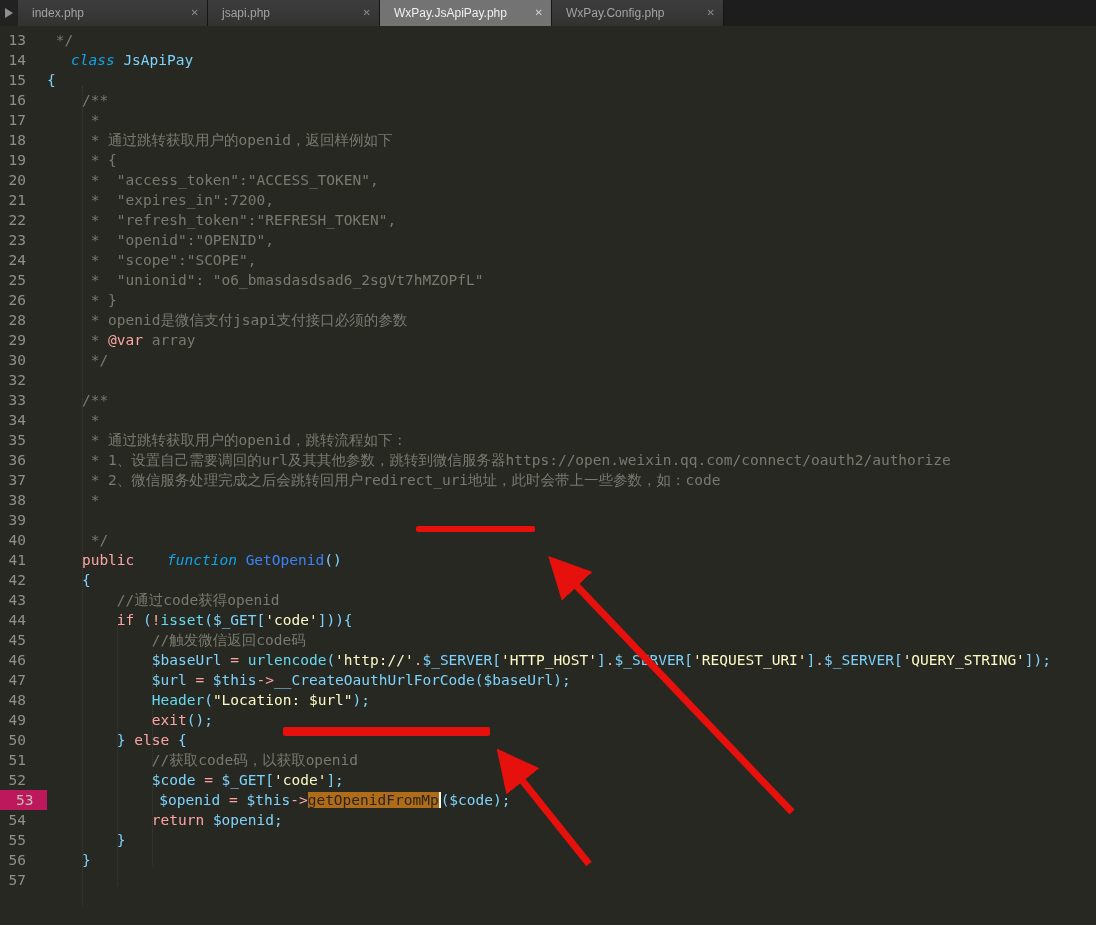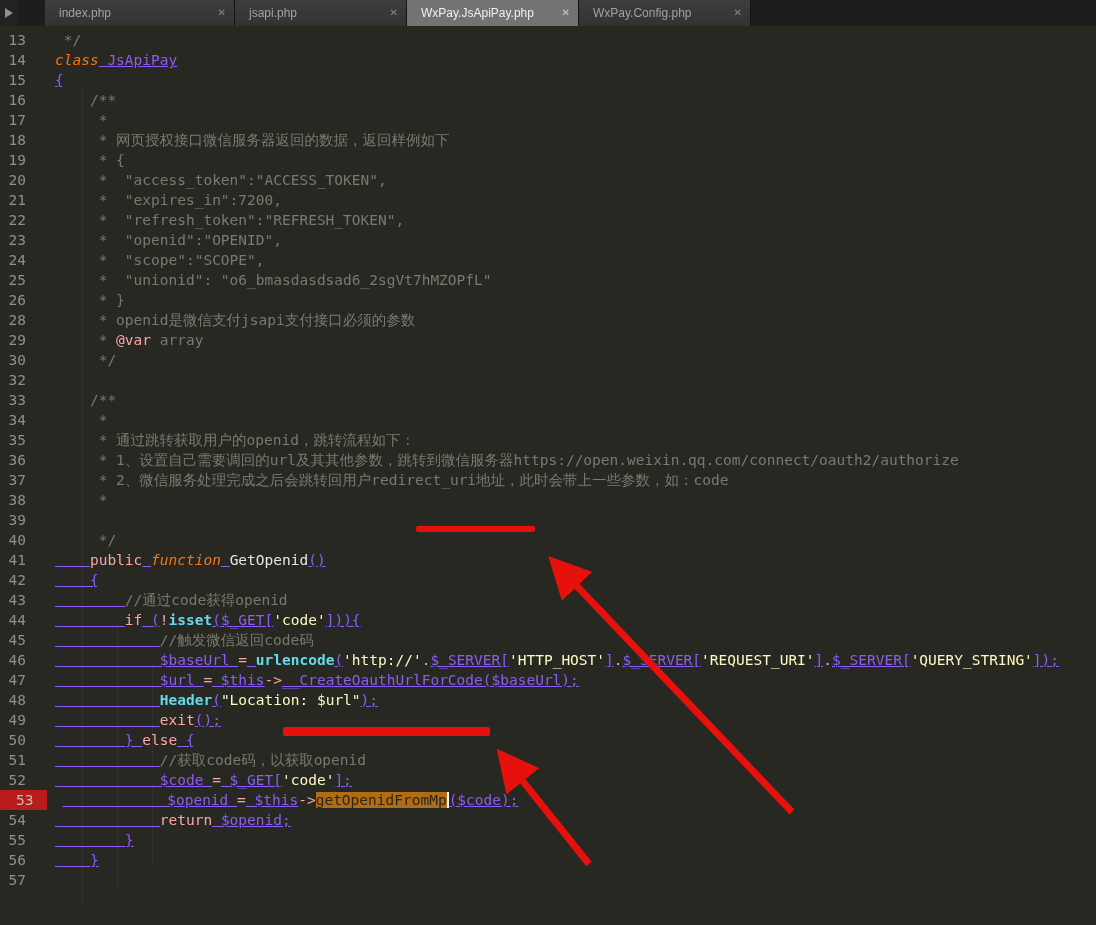--- a/index.html
+++ b/index.html
@@ -14,21 +14,21 @@
     background:#1d1d1d;display:flex;align-items:stretch;
   }
   .tab-overflow{
     flex:0 0 18px;display:flex;align-items:center;justify-content:center;
     background:#222;
   }
   .tri{
     width:0;height:0;border-left:8px solid #8f8f8f;
     border-top:5px solid transparent;border-bottom:5px solid transparent;
   }
-  .tabs{display:flex;flex:1;margin-left:27px;}
+  .tabs{display:flex;flex:1;}
   .tab{
     position:relative;width:172px;flex:0 0 auto;box-sizing:border-box;
     background:linear-gradient(#3d3d3d,#323232);
     border-right:1px solid #151515;
     font-family:"Liberation Sans", sans-serif;font-size:12px;
     color:#a2a2a2;line-height:26px;padding-left:14px;
     white-space:nowrap;overflow:hidden;cursor:default;
   }
   .tab:first-child{width:190px;}
   .tab.active{background:#737373;color:#f0f0f0;}
@@ -36,33 +36,33 @@
     position:absolute;right:8px;top:0;line-height:26px;
     font-size:10px;color:#8a8a8a;
   }
   .tab.active .close{color:#cfcfcf;}
   
   .editor{
     position:absolute;top:26px;left:0;width:1096px;bottom:0;
     background:#272822;padding-top:4px;
     font-size:14.5px;line-height:20px;
   }
-  .line{display:flex;height:20px;white-space:pre;gap:8px;}
+  .line{display:flex;height:20px;white-space:pre;}
   .gut{
     flex:0 0 40px;box-sizing:border-box;text-align:right;padding-right:14px;
     color:#8f908a;
   }
-  .gut.active{background:#b91c1c;color:#c0c0b6;padding-left:16px;}
+  .gut.active{background:#be185d;color:#c0c0b6;padding-left:16px;}
   .code{padding-left:7px;white-space:pre;}
-  .c-fg{color:#8b5cf6;text-decoration:underline;}
+  .c-fg{color:#7dd3fc;}
   .c-com{color:#797a6f;}
   .c-pink{color:#fca5a5;}
-  .c-cyan{color:#66d9ef;font-weight:bold;}
-  .c-kw{color:#f97316;font-style:italic;}
-  .c-green{color:#e5e5e5;}
+  .c-cyan{color:#66d9ef;}
+  .c-kw{color:#0ea5e9;font-style:italic;margin-left:24px;}
+  .c-green{color:#3b82f6;}
   .c-yel{color:#fef9c3;}
   .c-pur{color:#ae81ff;}
   .c-hl{background:#b06c16;color:#2a2619;}
   .cursor{
     display:inline-block;width:2px;height:16px;background:#f8f8f0;
     vertical-align:-3px;
   }
   
   .guide{
     position:absolute;width:0;border-left:1px dotted #3a3b33;z-index:1;
@@ -92,21 +92,21 @@
   <div class="guide" style="left:calc(47px + 4ch);top:60px;height:820px;"></div>
   <div class="guide" style="left:calc(47px + 8ch);top:600px;height:260px;"></div>
   <div class="guide" style="left:calc(47px + 12ch);top:640px;height:100px;"></div>
   <div class="guide" style="left:calc(47px + 12ch);top:760px;height:80px;"></div>
   <div style="position:relative;z-index:2;">
       <div class="line"><span class="gut">13</span><span class="code"><span class="c-com"> */</span></span></div>
       <div class="line"><span class="gut">14</span><span class="code"><span class="c-kw">class</span><span class="c-fg"> JsApiPay</span></span></div>
       <div class="line"><span class="gut">15</span><span class="code"><span class="c-fg">{</span></span></div>
       <div class="line"><span class="gut">16</span><span class="code"><span class="c-com">    /**</span></span></div>
       <div class="line"><span class="gut">17</span><span class="code"><span class="c-com">     *</span></span></div>
-      <div class="line"><span class="gut">18</span><span class="code"><span class="c-com">     * 网页授权接口微信服务器返回的数据，返回样例如下</span></span></div>
+      <div class="line"><span class="gut">18</span><span class="code"><span class="c-com">     * 通过跳转获取用户的openid，返回样例如下</span></span></div>
       <div class="line"><span class="gut">19</span><span class="code"><span class="c-com">     * {</span></span></div>
       <div class="line"><span class="gut">20</span><span class="code"><span class="c-com">     *  "access_token":"ACCESS_TOKEN",</span></span></div>
       <div class="line"><span class="gut">21</span><span class="code"><span class="c-com">     *  "expires_in":7200,</span></span></div>
       <div class="line"><span class="gut">22</span><span class="code"><span class="c-com">     *  "refresh_token":"REFRESH_TOKEN",</span></span></div>
       <div class="line"><span class="gut">23</span><span class="code"><span class="c-com">     *  "openid":"OPENID",</span></span></div>
       <div class="line"><span class="gut">24</span><span class="code"><span class="c-com">     *  "scope":"SCOPE",</span></span></div>
       <div class="line"><span class="gut">25</span><span class="code"><span class="c-com">     *  "unionid": "o6_bmasdasdsad6_2sgVt7hMZOPfL"</span></span></div>
       <div class="line"><span class="gut">26</span><span class="code"><span class="c-com">     * }</span></span></div>
       <div class="line"><span class="gut">28</span><span class="code"><span class="c-com">     * openid是微信支付jsapi支付接口必须的参数</span></span></div>
       <div class="line"><span class="gut">29</span><span class="code"><span class="c-com">     * </span><span class="c-pink">@var</span><span class="c-com"> array</span></span></div>

